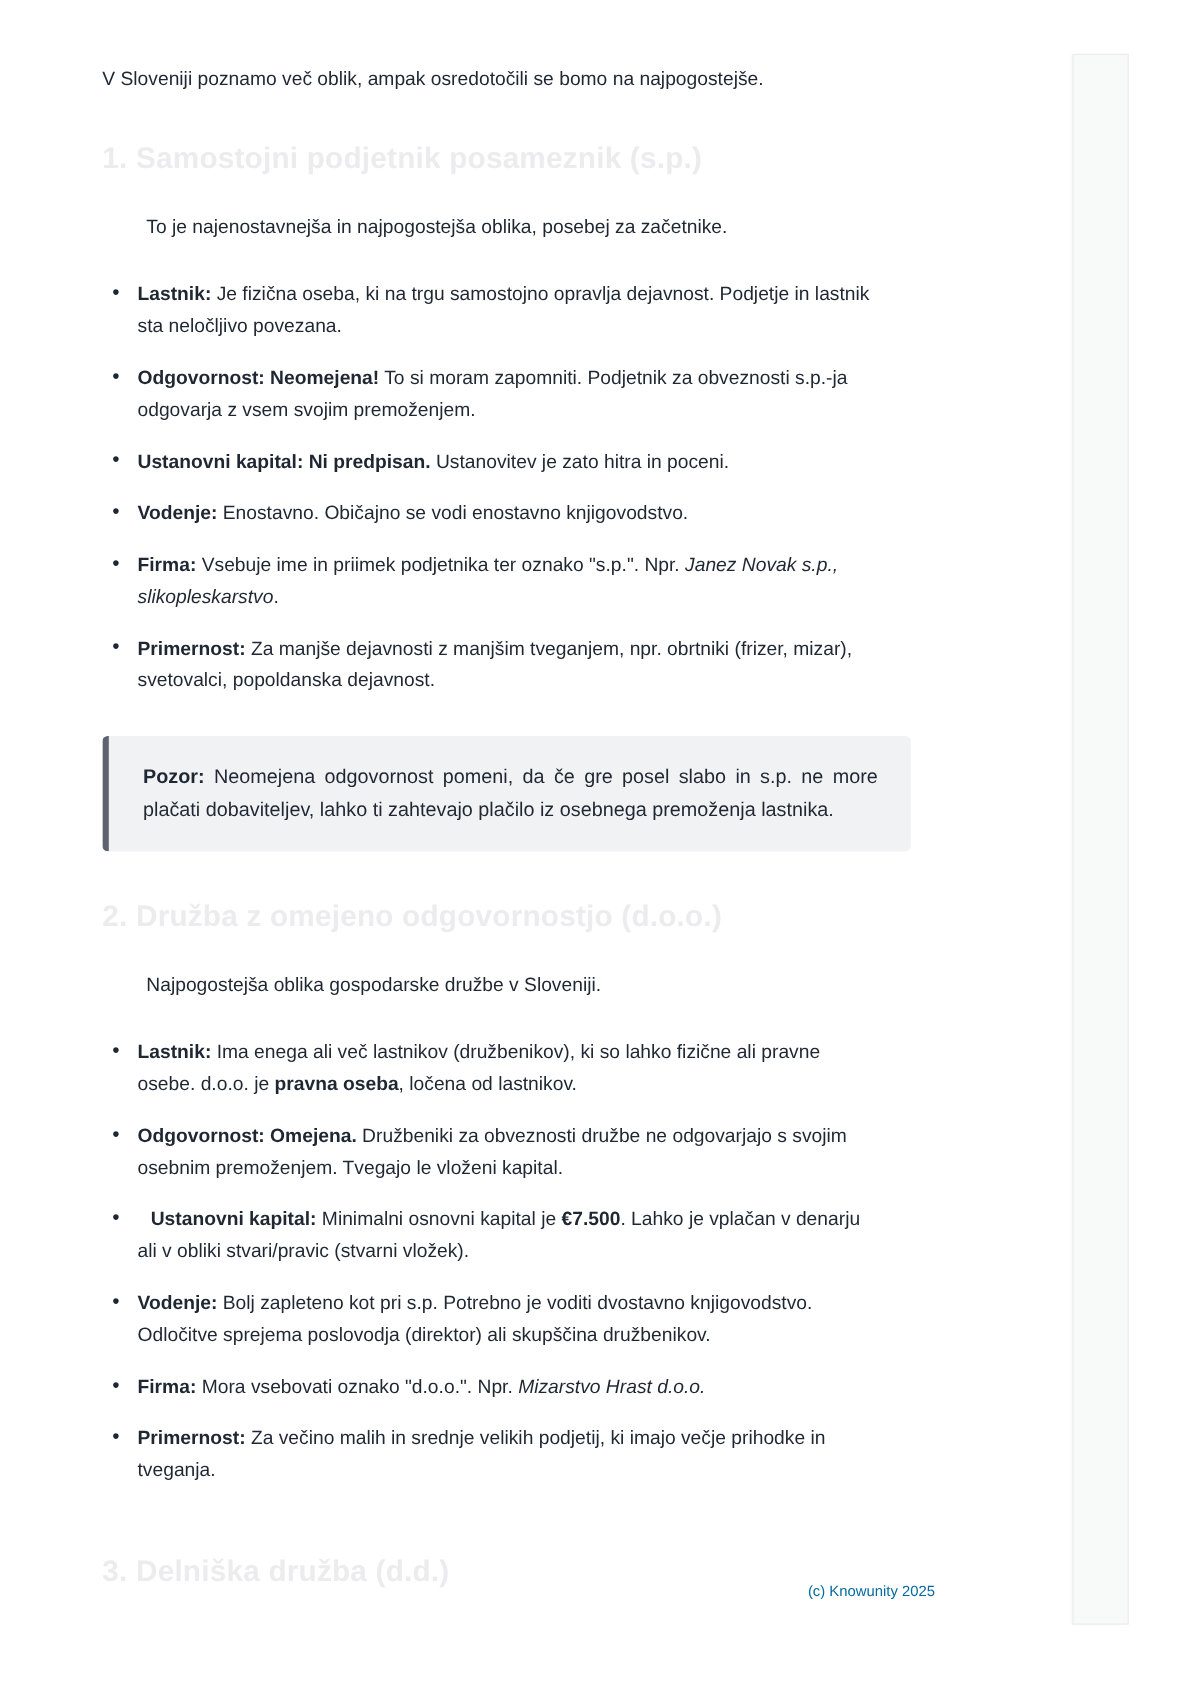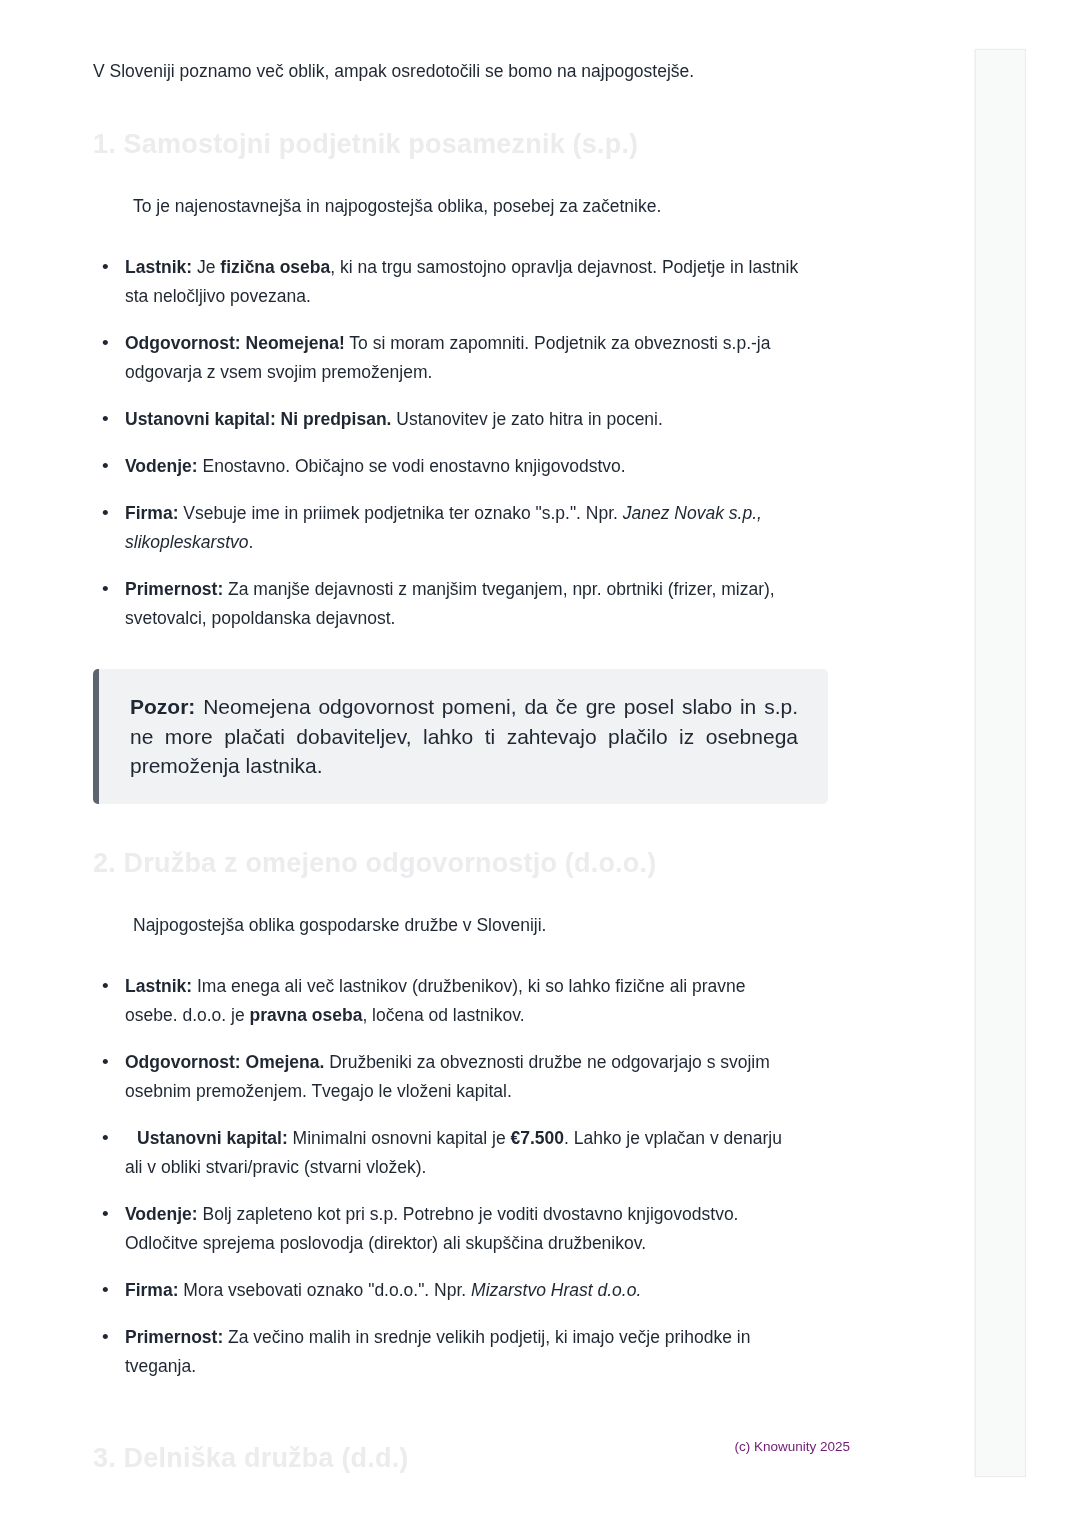--- a/index.html
+++ b/index.html
@@ -58,56 +58,56 @@
   }
   .callout {
     margin-top: 36px;
     width: 735px;
     background: #f1f2f4;
     border-left: 6px solid #5d6470;
     border-radius: 5px;
     padding: 23px 30px 23px 31px;
   }
   .callout p {
-    font-size: 21px;
+    font-size: 18px;
     line-height: 29.5px;
     text-align: justify;
     color: #1f2733;
   }
   .side-strip {
     position: absolute;
     left: 975px; top: 49px;
     width: 51px; height: 1428px;
     background: #f8f9f9;
     border: 1px solid #ececee;
     box-shadow: -1px 0 2px rgba(0,0,0,0.04);
     z-index: 1;
   }
   .footer {
     position: absolute;
     top: 1439px; right: 70px;
     font-size: 13.5px;
-    color: #701a75;
+    color: #0369a1;
     z-index: 2;
     white-space: nowrap;
   }
 </style>
 </head>
 <body>
 
 <div class="page">
   <div class="content">
 
     <p class="intro">V Sloveniji poznamo več oblik, ampak osredotočili se bomo na najpogostejše.</p>
 
     <section>
       <h2 class="ghost s1-h">1. Samostojni podjetnik posameznik (s.p.)</h2>
       <p class="lead">To je najenostavnejša in najpogostejša oblika, posebej za začetnike.</p>
       <ul class="props">
-        <li><span class="dot">•</span><span><span style="font-weight: 700;">Lastnik:</span><span> Je </span><span style="font-weight: 700;">fizična oseba</span><span>, ki na trgu samostojno opravlja dejavnost. Podjetje in lastnik sta neločljivo povezana.</span></span></li>
+        <li><span class="dot">•</span><span><span style="font-weight: 700;">Lastnik:</span><span> Je </span><span style="font-weight: 400;">fizična oseba</span><span>, ki na trgu samostojno opravlja dejavnost. Podjetje in lastnik sta neločljivo povezana.</span></span></li>
         <li><span class="dot">•</span><span><span style="font-weight: 700;">Odgovornost: Neomejena!</span><span> To si moram zapomniti. Podjetnik za obveznosti s.p.-ja odgovarja z vsem svojim premoženjem.</span></span></li>
         <li><span class="dot">•</span><span><span style="font-weight: 700;">Ustanovni kapital: Ni predpisan.</span><span> Ustanovitev je zato hitra in poceni.</span></span></li>
         <li><span class="dot">•</span><span><span style="font-weight: 700;">Vodenje:</span><span> Enostavno. Običajno se vodi enostavno knjigovodstvo.</span></span></li>
         <li><span class="dot">•</span><span><span style="font-weight: 700;">Firma:</span><span> Vsebuje ime in priimek podjetnika ter oznako "s.p.". Npr. </span><span style="font-style: italic;">Janez Novak s.p., slikopleskarstvo</span><span>.</span></span></li>
         <li><span class="dot">•</span><span><span style="font-weight: 700;">Primernost:</span><span> Za manjše dejavnosti z manjšim tveganjem, npr. obrtniki (frizer, mizar), svetovalci, popoldanska dejavnost.</span></span></li>
       </ul>
       <div class="callout">
         <p><span style="font-weight: 700;">Pozor:</span><span> Neomejena odgovornost pomeni, da če gre posel slabo in s.p. ne more plačati dobaviteljev, lahko ti zahtevajo plačilo iz osebnega premoženja lastnika.</span></p>
       </div>
     </section>

